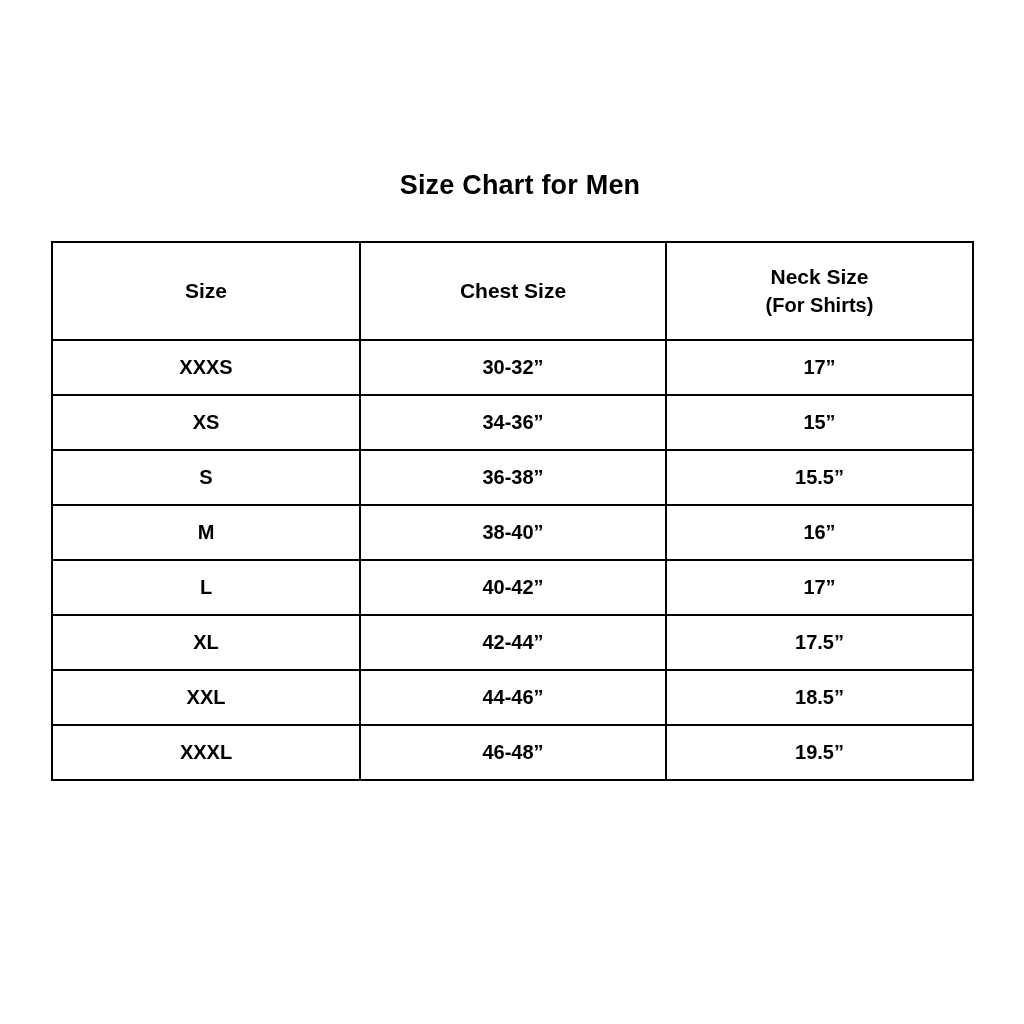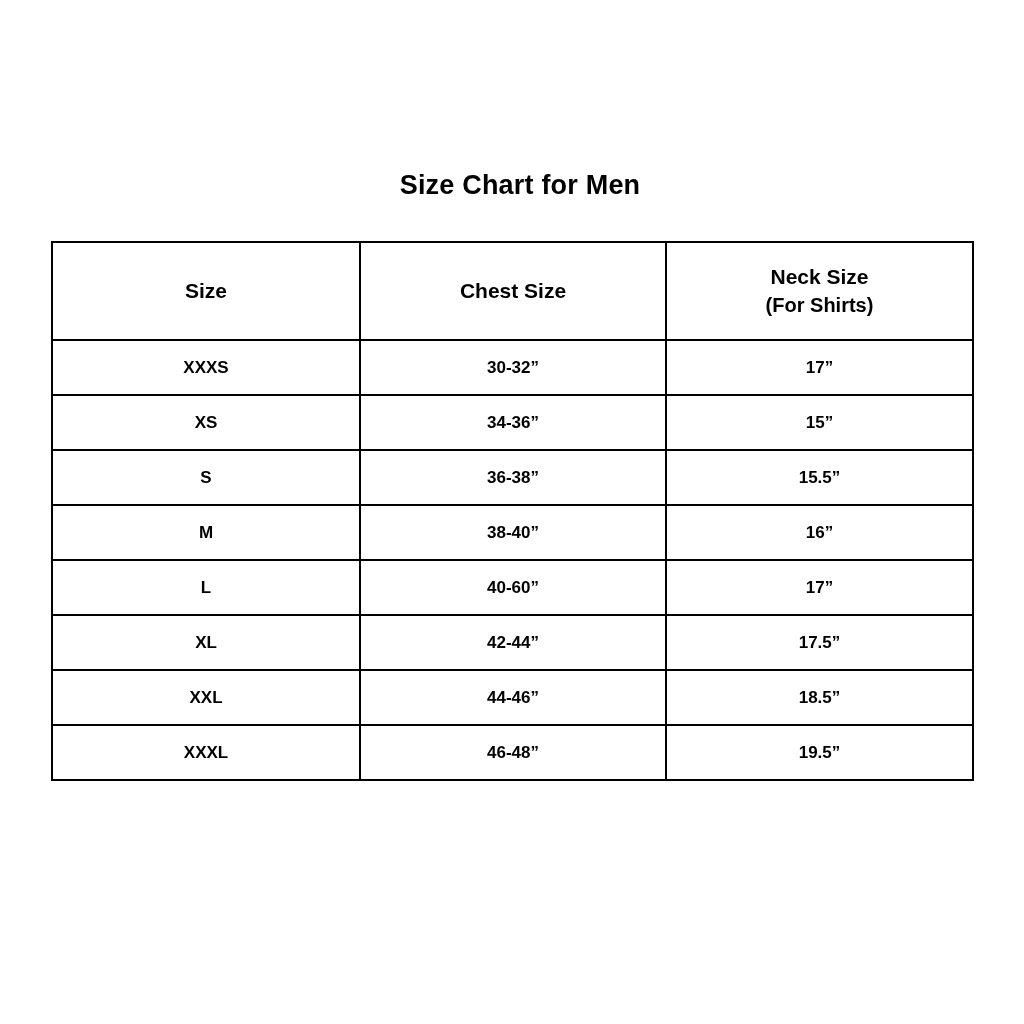--- a/index.html
+++ b/index.html
@@ -40,21 +40,21 @@
     border-collapse: collapse;
     width: 921px;
     table-layout: fixed;
   }
   table.size-table td,
   table.size-table th {
     border: 2px solid #000000;
     text-align: center;
     vertical-align: middle;
     font-weight: bold;
-    font-size: 17px;
+    font-size: 20px;
     padding: 0;
   }
   table.size-table thead th {
     height: 96px;
     font-size: 21px;
     line-height: 1.35;
   }
   table.size-table tbody td {
     height: 53px;
   }
@@ -111,21 +111,21 @@
           <td>36-38”</td>
           <td>15.5”</td>
         </tr>
         <tr>
           <td>M</td>
           <td>38-40”</td>
           <td>16”</td>
         </tr>
         <tr>
           <td>L</td>
-          <td>40-60”</td>
+          <td>40-42”</td>
           <td>17”</td>
         </tr>
         <tr>
           <td>XL</td>
           <td>42-44”</td>
           <td>17.5”</td>
         </tr>
         <tr>
           <td>XXL</td>
           <td>44-46”</td>

